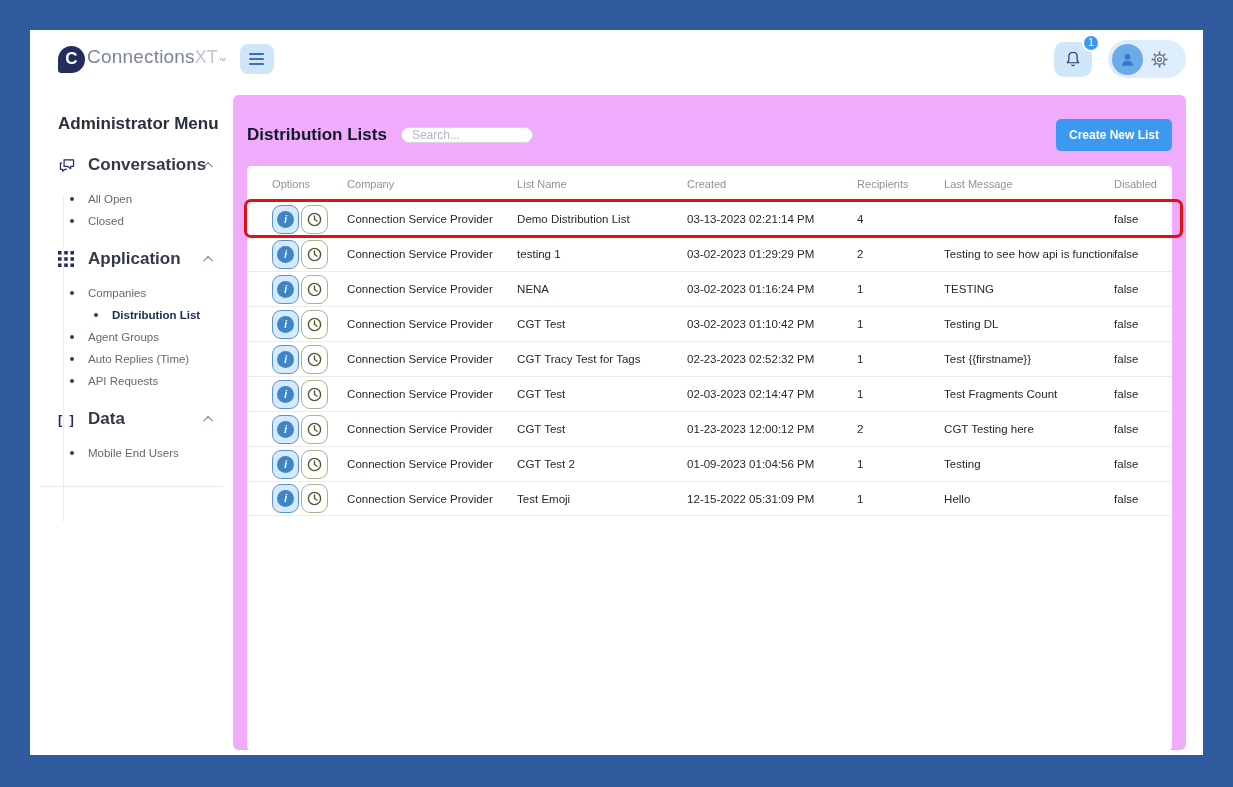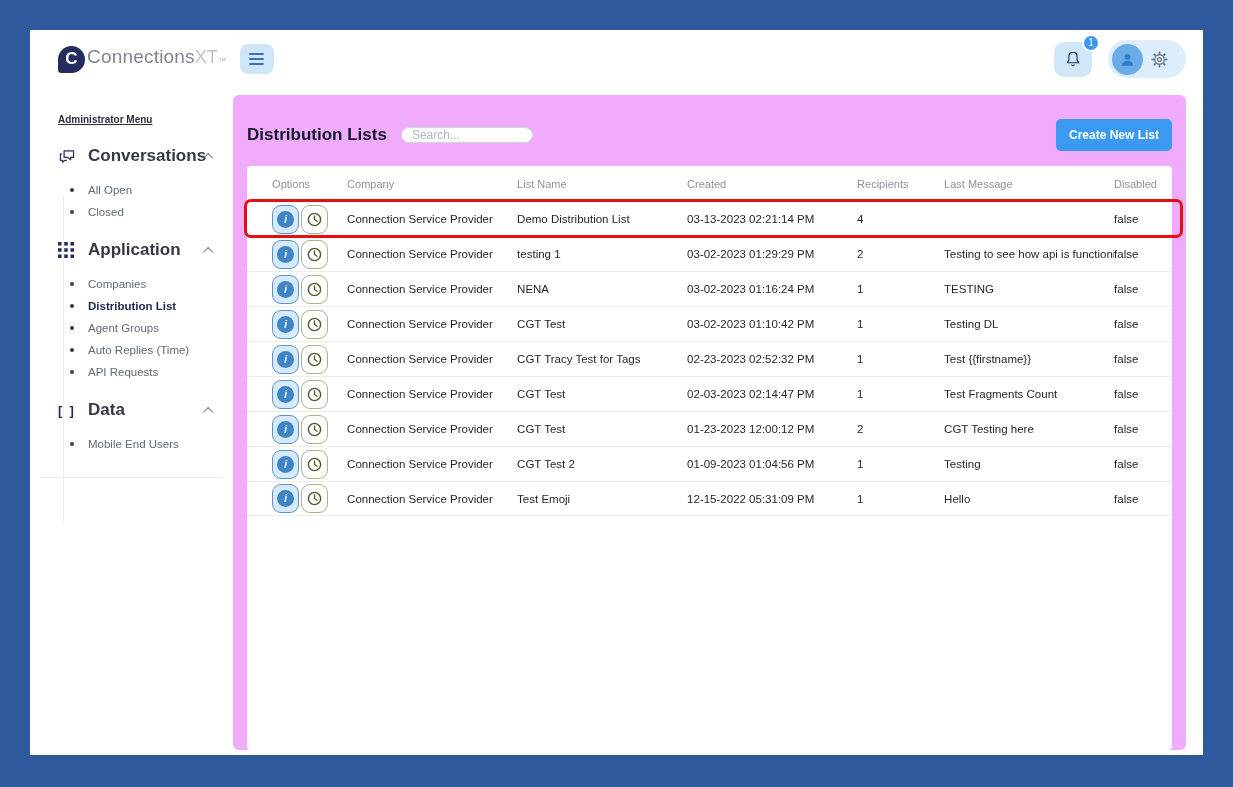--- a/index.html
+++ b/index.html
@@ -99,25 +99,24 @@
     padding: 26px 0 0 0;
     font-size: 11.5px;
   }
   .sidebar-guide {
     position: absolute; left: 33px; top: 108px;
     width: 1px; height: 326px;
     background: #ededed;
   }
   .sidebar-title {
     padding-left: 28px;
-    font-size: 10px;
+    font-size: 17px;
     font-weight: bold;
     color: #29303a;
     margin-bottom: 10px;
-    text-decoration: underline;
   }
   .menu-section { position: relative; }
   .section-header {
     display: flex; align-items: center;
     padding: 11px 20px 11px 28px;
     cursor: pointer;
   }
   .section-icon { width: 20px; height: 18px; margin-right: 10px; display: flex; align-items: center; color: #232d5e; }
   .section-label { font-weight: bold; color: #333a45; font-size: 17px; }
   .chevron-up {
@@ -134,21 +133,21 @@
     padding: 5px 0 5px 40px;
     color: #5f6b76;
     cursor: pointer;
     position: relative;
   }
   .sub-item .bullet {
     width: 4px; height: 4px; border-radius: 50%;
     background: #3a3f46;
     margin-right: 14px;
   }
-  .sub-item.active { color: #1d2a50; font-weight: bold; }
+  .sub-item.active { color: #1d2a50; font-weight: bold; margin-left: 24px; }
   .sidebar-divider {
     margin: 16px 10px 0 10px;
     border-top: 1px solid #e8eaed;
   }
   
   .main-area {
     flex: 1;
     padding: 7px 17px 5px 0;
     background: #fff;
     min-width: 0;

